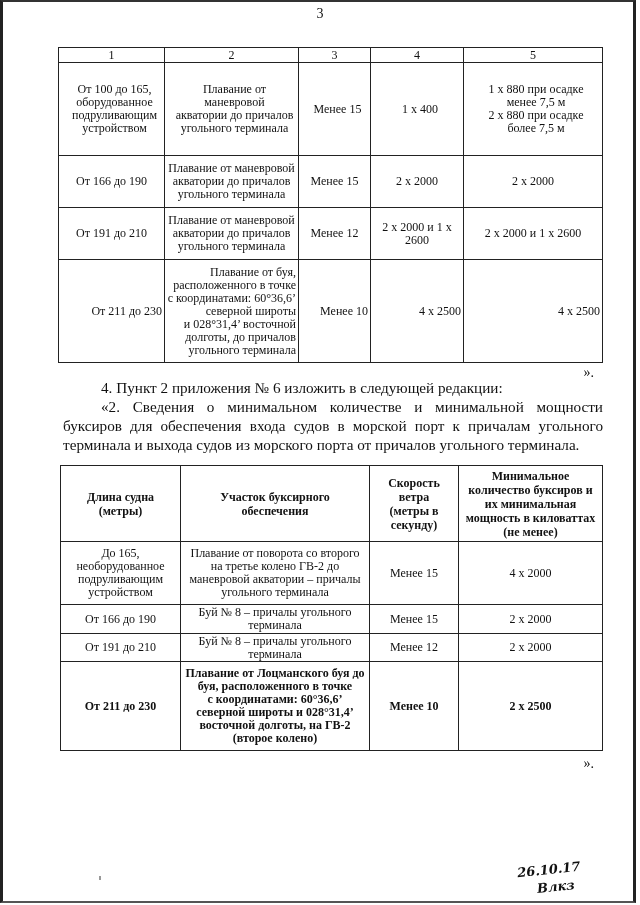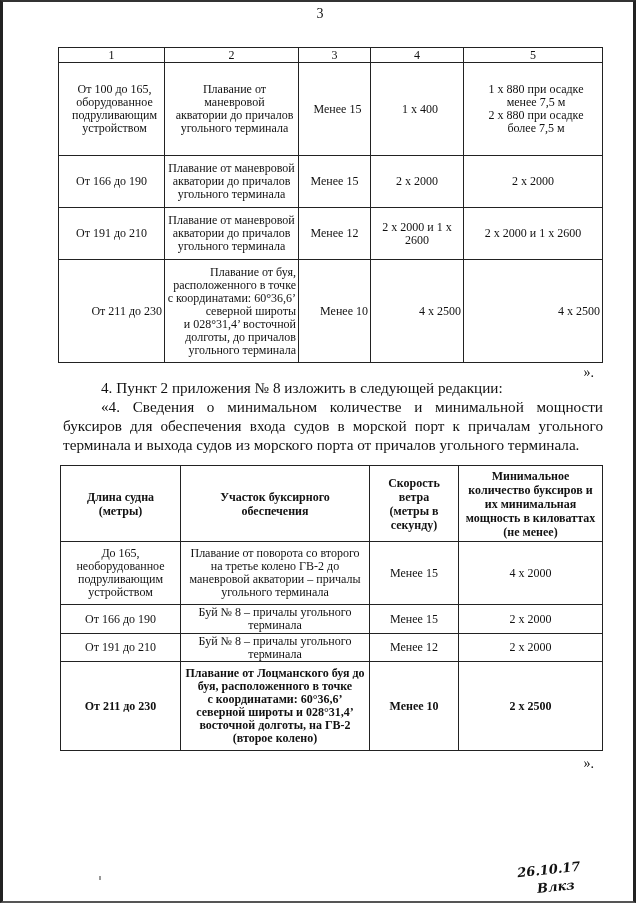--- a/index.html
+++ b/index.html
@@ -79,22 +79,22 @@
     <td>Плавание от буя,<br>расположенного в точке<br>с координатами: 60°36,6’<br>северной широты<br>и 028°31,4’ восточной<br>долготы, до причалов<br>угольного терминала</td>
     <td>Менее 10</td>
     <td>4 х 2500</td>
     <td>4 х 2500</td>
   </tr>
 </tbody>
   </table>
 
 <div class="quote-close" style="top:365px;">».</div>
 
-<div class="para indent" style="top:378px;">4. Пункт 2 приложения № 8 изложить в следующей редакции:</div>
-<div class="para indent" style="top:397px;">«4. Сведения о минимальном количестве и минимальной мощности буксиров для обеспечения входа судов в морской порт к причалам угольного терминала и выхода судов из морского порта от причалов угольного терминала.</div>
+<div class="para indent" style="top:378px;">4. Пункт 2 приложения № 6 изложить в следующей редакции:</div>
+<div class="para indent" style="top:397px;">«2. Сведения о минимальном количестве и минимальной мощности буксиров для обеспечения входа судов в морской порт к причалам угольного терминала и выхода судов из морского порта от причалов угольного терминала.</div>
 
 <table id="t2">
   <colgroup>
       <col style="width:120px">
       <col style="width:189px">
       <col style="width:89px">
       <col style="width:144px">
     </colgroup>
   <tbody>
       <tr>

